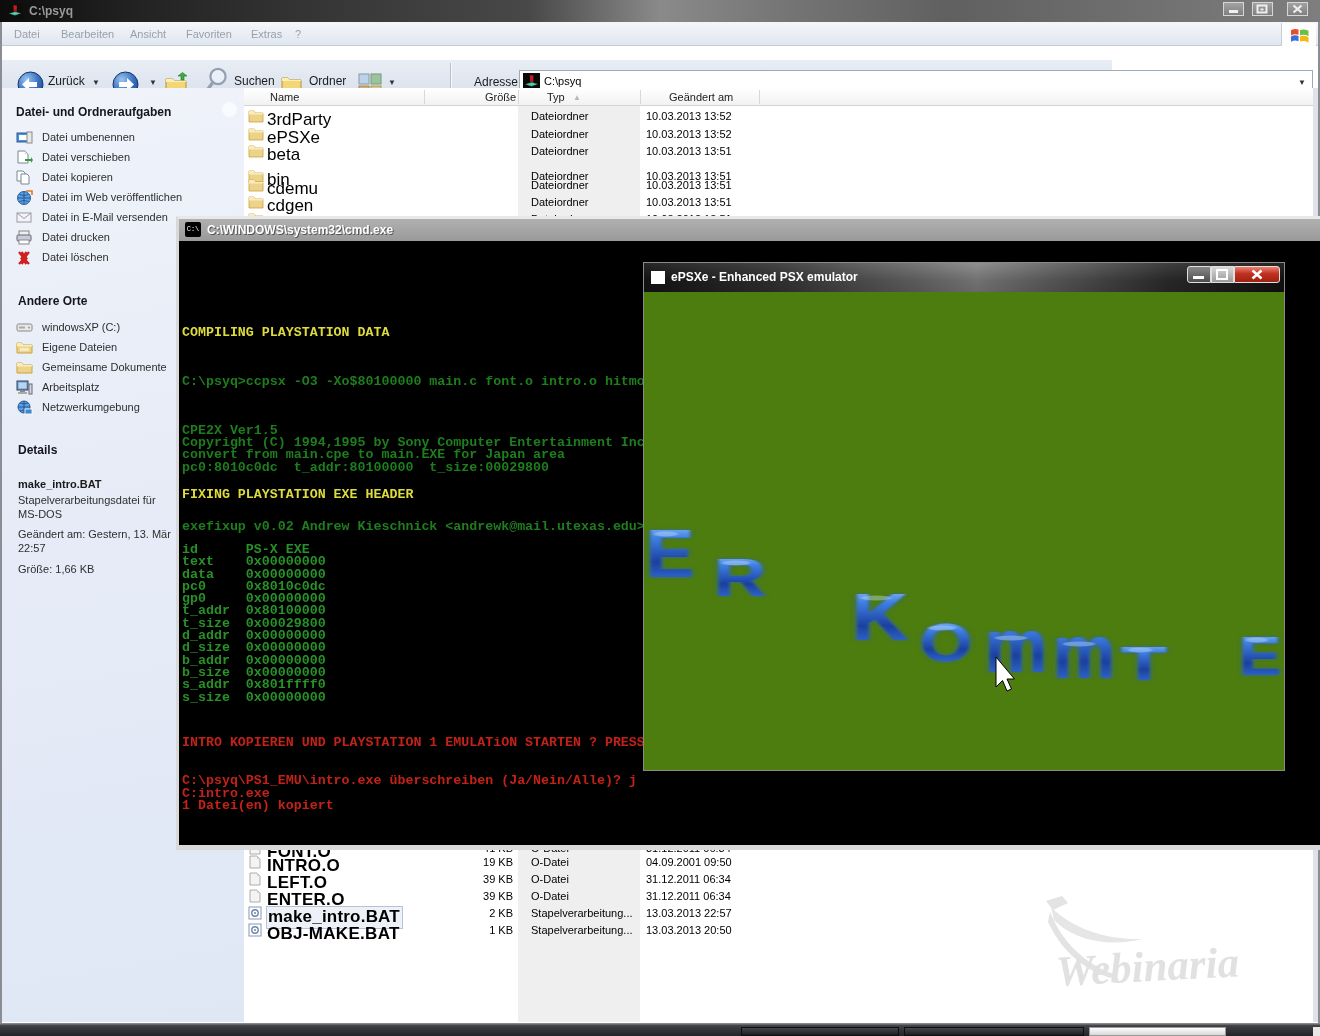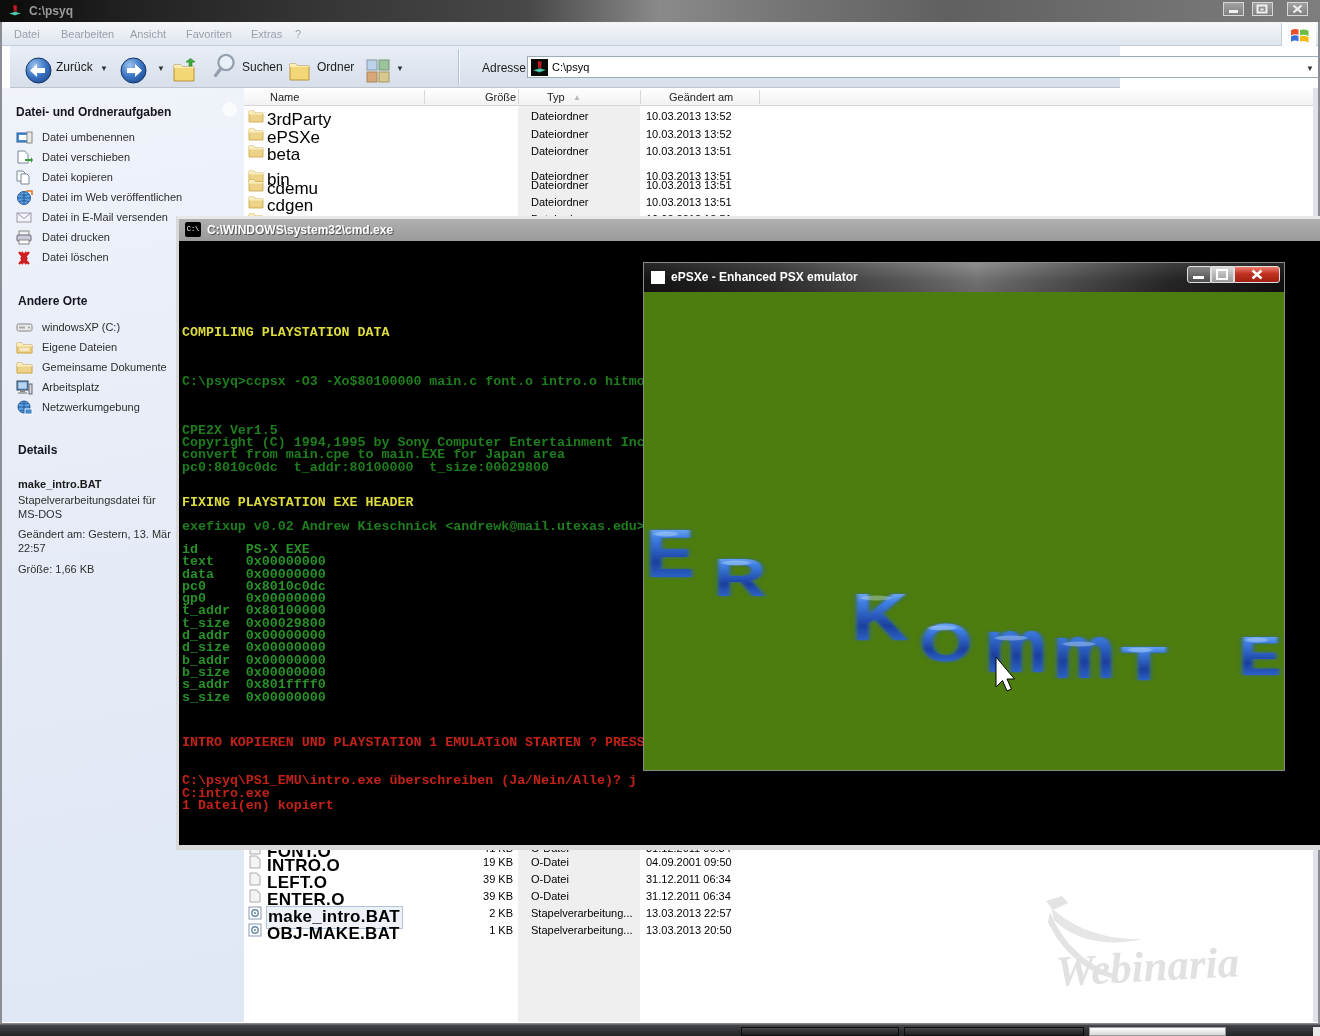--- a/index.html
+++ b/index.html
@@ -10,22 +10,22 @@
 #titlebar{left:0;top:0;width:1320px;height:22px;
   background:linear-gradient(to right,#0c0c0c 0%,#222222 10%,#383838 26%,#484848 40%,#8a8a8a 50%,#747474 60%,#606060 72%,#6e6e6e 85%,#7e7e7e 100%);}
 #titletxt{left:29px;top:4px;font-size:12px;font-weight:bold;color:#9a9a9a;position:absolute;}
 .capbtn svg{position:absolute;left:0;top:0;}
 .capbtn{top:2px;width:21px;height:14px;border:1px solid #d6d6d6;background:linear-gradient(#a2a2a2,#808080);
   color:#fff;font-size:10px;line-height:12px;text-align:center;font-weight:bold;}
 #menubar{left:2px;top:22px;width:1316px;height:24px;
   background:linear-gradient(#f4f7fa,#e0e6ef);border-bottom:1px solid #c6ccd6;}
 #menubar span{position:absolute;top:6px;font-size:11px;color:#9aa0aa;}
 #winflag{left:1281px;top:23px;width:35px;height:23px;background:#fdfdfd;border-left:1px solid #c6ccd6;}
-#toolbar{left:2px;top:46px;width:1110px;height:42px;
-  background:linear-gradient(#e9eef5,#d7dfeb);border-bottom:1px solid #bfc5cd;margin-left:8px;}
+#toolbar{left:2px;top:60px;width:1110px;height:42px;
+  background:linear-gradient(#e9eef5,#d7dfeb);border-bottom:1px solid #bfc5cd;}
 .tbtxt{top:14px;font-size:12px;color:#1c1c1c;position:absolute;}
 .drop{top:18px;font-size:8px;color:#333;position:absolute;}
 #adrlabel{left:472px;top:15px;font-size:12px;color:#1c1c1c;}
 #adrbox{left:517px;top:10px;width:794px;height:22px;background:#fff;border:1px solid #9daab8;}
 #adrtxt{left:24px;top:4px;font-size:11px;color:#000;}
 #adrdrop{left:778px;top:7px;font-size:8px;color:#333;}
 
 #leftpanel{left:2px;top:88px;width:242px;height:934px;
   background:linear-gradient(170deg,#f0f3fa 0%,#e7ecf7 40%,#dfe7f5 100%);}
 #leftpanel .hdr{font-size:12px;font-weight:bold;color:#15151f;position:absolute;left:16px;}
@@ -409,21 +409,21 @@
     <div id="cmdicon">C:\</div>
     <span id="cmdtitletxt">C:\WINDOWS\system32\cmd.exe</span>
   </div>
   <div id="cmdbody">
     <div class="cy" style="top:86px">COMPILING PLAYSTATION DATA</div>
     <div class="cg" style="top:135px">C:\psyq&gt;ccpsx -O3 -Xo$80100000 main.c font.o intro.o hitmod.o sound.o data.o</div>
     <div class="cg" style="top:184px">CPE2X Ver1.5</div>
     <div class="cg" style="top:196px">Copyright (C) 1994,1995 by Sony Computer Entertainment Inc.</div>
     <div class="cg" style="top:208px">convert from main.cpe to main.EXE for Japan area</div>
     <div class="cg" style="top:221px">pc0:8010c0dc  t_addr:80100000  t_size:00029800</div>
-    <div class="cy" style="top:256px">FIXING PLAYSTATION EXE HEADER</div>
+    <div class="cy" style="top:248px">FIXING PLAYSTATION EXE HEADER</div>
     <div class="cg" style="top:280px">exefixup v0.02 Andrew Kieschnick &lt;andrewk@mail.utexas.edu&gt;</div>
     <div class="cG" style="top:303px">id      PS-X EXE<br>text    0x00000000<br>data    0x00000000<br>pc0     0x8010c0dc<br>gp0     0x00000000<br>t_addr  0x80100000<br>t_size  0x00029800<br>d_addr  0x00000000<br>d_size  0x00000000<br>b_addr  0x00000000<br>b_size  0x00000000<br>s_addr  0x801ffff0<br>s_size  0x00000000</div>
     <div class="cr" style="top:496px">INTRO KOPIEREN UND PLAYSTATION 1 EMULATiON STARTEN ? PRESS ENTER</div>
     <div class="cr" style="top:534px">C:\psyq\PS1_EMU\intro.exe überschreiben (Ja/Nein/Alle)? j</div>
     <div class="cr" style="top:547px">C:intro.exe</div>
     <div class="cr" style="top:559px">1 Datei(en) kopiert</div>
   </div>
 </div>
 
 <div id="epsxe">

